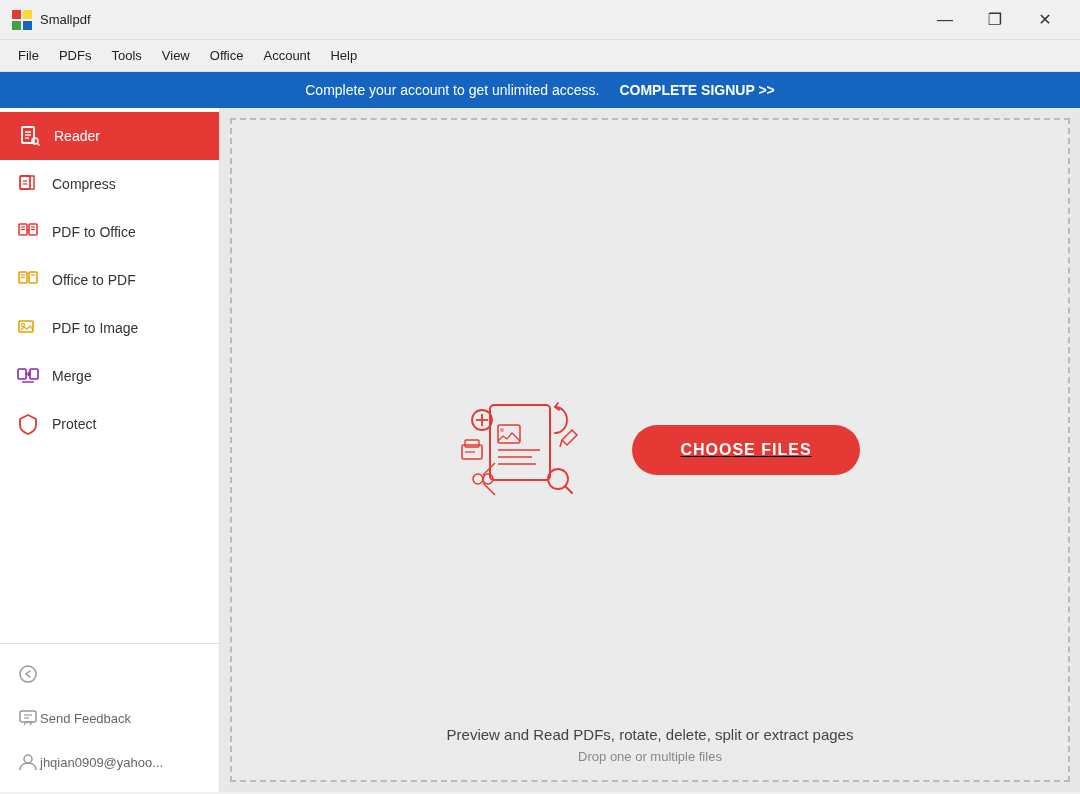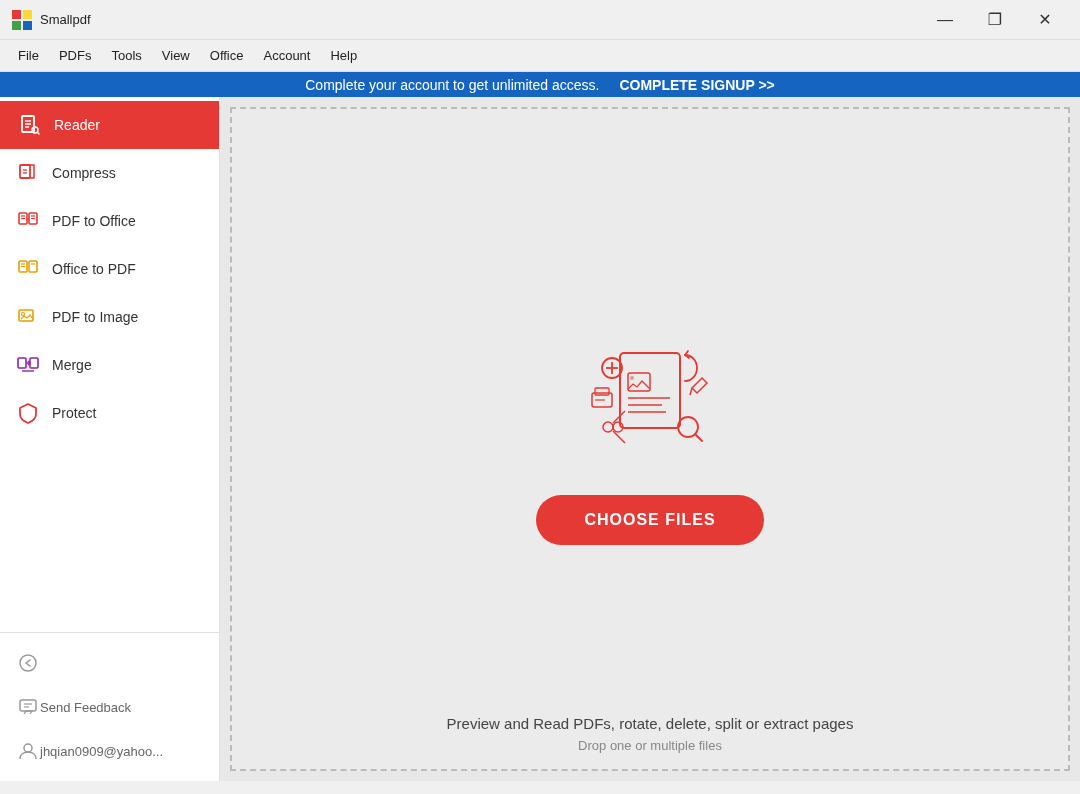--- a/index.html
+++ b/index.html
@@ -59,21 +59,21 @@
     .menu-item {
       padding: 4px 10px;
       font-size: 13px;
       color: #222;
       cursor: pointer;
       border-radius: 3px;
     }
 
     
     .banner {
-      height: 25px;
+      height: 36px;
       background: #1565c0;
       display: flex;
       align-items: center;
       justify-content: center;
       font-size: 14px;
       color: white;
     }
     .banner-bold {
       font-weight: 700;
       margin-left: 20px;
@@ -142,25 +142,26 @@
       align-items: center;
       justify-content: center;
       position: relative;
     }
     .drop-zone {
       width: calc(100% - 20px);
       height: calc(100% - 20px);
       border: 2px dashed #bbb;
       background: #ebebeb;
       display: flex;
-      flex-direction: column;
+      flex-direction: row;
       align-items: center;
       justify-content: center;
       gap: 32px;
       position: relative;
+      text-decoration: underline;
     }
     .choose-files-btn {
       background: #e53935;
       color: white;
       border: none;
       border-radius: 50px;
       padding: 16px 48px;
       font-size: 16px;
       font-weight: 700;
       letter-spacing: 1px;

